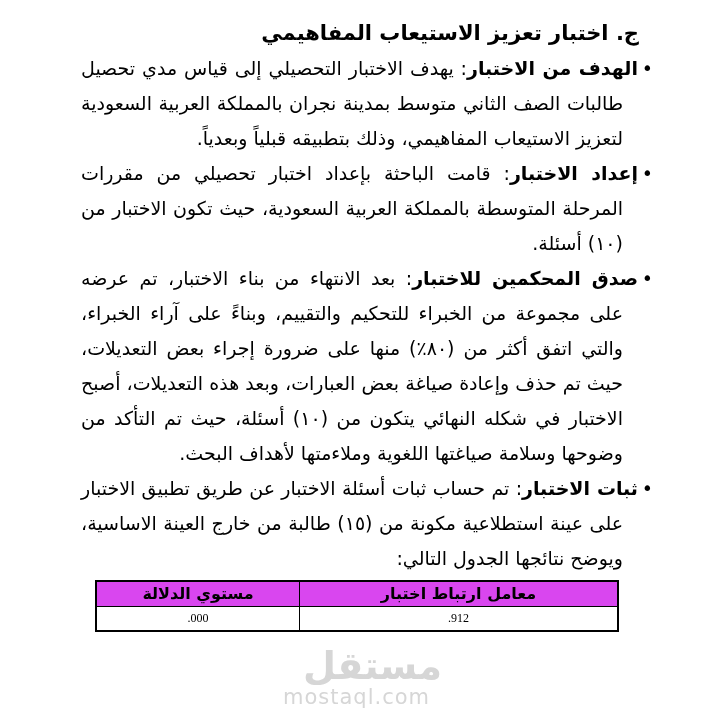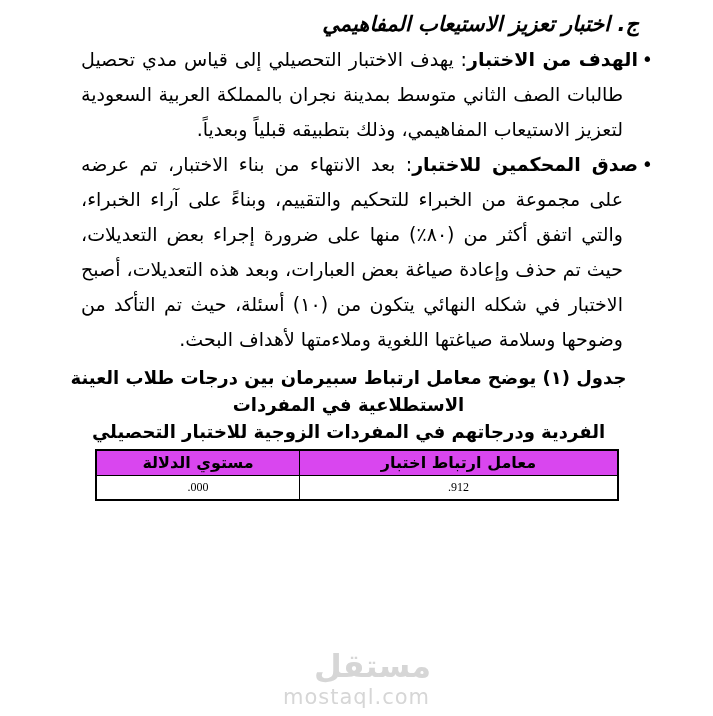--- a/index.html
+++ b/index.html
@@ -13,23 +13,22 @@
   .page {
     position: relative;
     direction: rtl;
     width: 713px; height: 716px;
     padding: 5px 56px 0 40px;
   }
   .heading {
     font-size: 21px;
     font-weight: bold;
     line-height: 32px;
-    margin: 3px 18px 2px 0;
+    margin: 12px 18px 2px 0;
     text-align: right;
-    font-style: italic;
   }
   .bullet-list {
     list-style: none;
   }
   .bullet-item {
     position: relative;
     padding-right: 34px;
     text-indent: -15px;
     text-align: justify;
     font-size: 19px;
@@ -82,21 +81,21 @@
   .watermark {
     position: absolute;
     left: 0; right: 0;
     top: 646px;
     text-align: center;
     color: #d6d6d6;
     pointer-events: none;
   }
   .wm-logo {
     direction: rtl;
-    font-size: 32px;
+    font-size: 38px;
     font-weight: bold;
     line-height: 40px;
     margin-left: 32px;
   }
   .wm-domain {
     direction: ltr;
     font-size: 21px;
     letter-spacing: 1px;
     line-height: 22px;
   }
@@ -104,29 +103,27 @@
 </head>
 <body>
 
 <div class="page">
 
   <h1 class="heading">ج. اختبار تعزيز الاستيعاب المفاهيمي</h1>
 
   <ul class="bullet-list">
     <li class="bullet-item"><span class="bullet-label">الهدف من الاختبار</span><span>: يهدف الاختبار التحصيلي إلى قياس مدي تحصيل طالبات الصف الثاني متوسط بمدينة نجران بالمملكة العربية السعودية لتعزيز الاستيعاب المفاهيمي، وذلك بتطبيقه قبلياً وبعدياً.</span></li>
 
+    <li class="bullet-item"><span class="bullet-label">إعداد الاختبار</span><span>: قامت الباحثة بإعداد اختبار تحصيلي من مقررات المرحلة المتوسطة بالمملكة العربية السعودية، حيث تكون الاختبار من (١٠) أسئلة.</span></li>
 
     <li class="bullet-item"><span class="bullet-label">صدق المحكمين للاختبار</span><span>: بعد الانتهاء من بناء الاختبار، تم عرضه على مجموعة من الخبراء للتحكيم والتقييم، وبناءً على آراء الخبراء، والتي اتفق أكثر من (٨٠٪) منها على ضرورة إجراء بعض التعديلات، حيث تم حذف وإعادة صياغة بعض العبارات، وبعد هذه التعديلات، أصبح الاختبار في شكله النهائي يتكون من (١٠) أسئلة، حيث تم التأكد من وضوحها وسلامة صياغتها اللغوية وملاءمتها لأهداف البحث.</span></li>
 
+    <li class="bullet-item"><span class="bullet-label">ثبات الاختبار</span><span>: تم حساب ثبات أسئلة الاختبار عن طريق تطبيق الاختبار على عينة استطلاعية مكونة من (١٥) طالبة من خارج العينة الاساسية، ويوضح نتائجها الجدول التالي:</span></li>
   </ul>
 
-  <div class="caption">
-    <span class="cap-line">جدول (١) يوضح معامل ارتباط سبيرمان بين درجات طلاب العينة الاستطلاعية في المفردات</span>
-    <span class="cap-line">الفردية ودرجاتهم في المفردات الزوجية للاختبار التحصيلي</span>
-  </div>
 
   <table class="data-table">
     <tbody>
       <tr>
         <th class="col-main">معامل ارتباط اختبار</th>
         <th class="col-sig">مستوي الدلالة</th>
       </tr>
       <tr>
         <td>.912</td>
         <td>.000</td>

